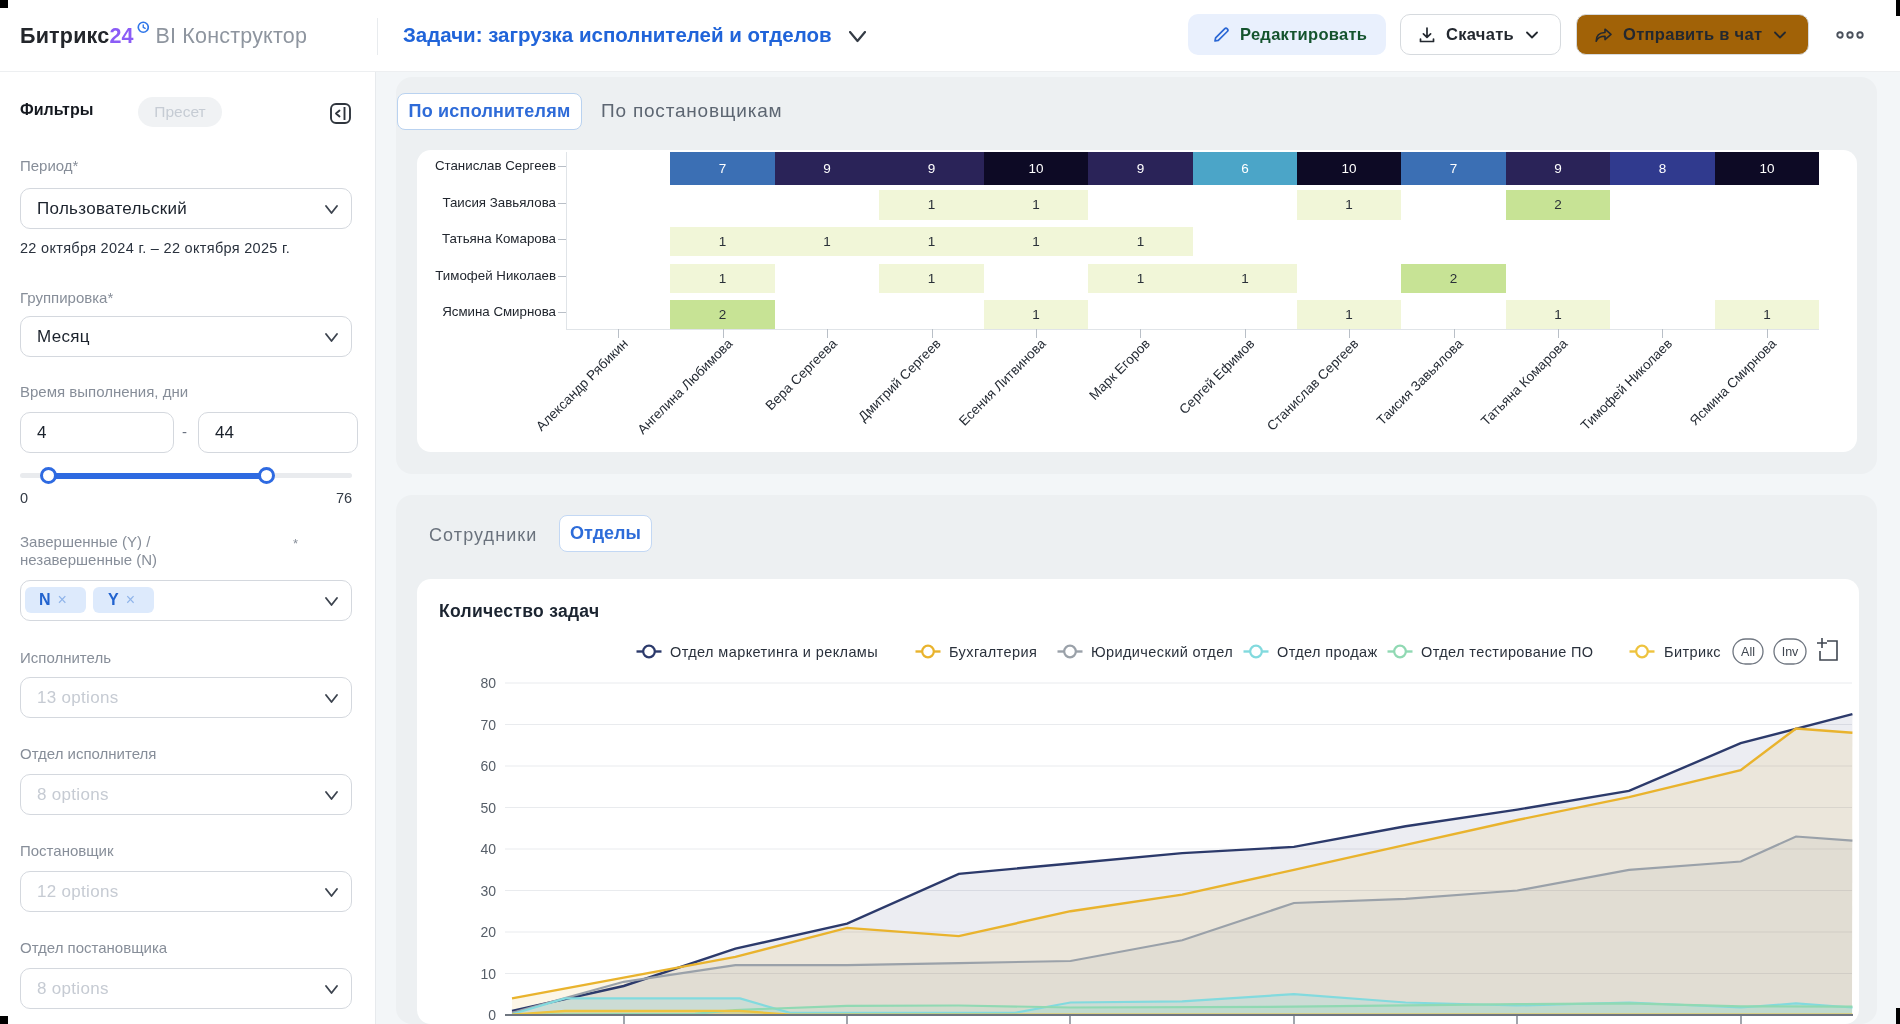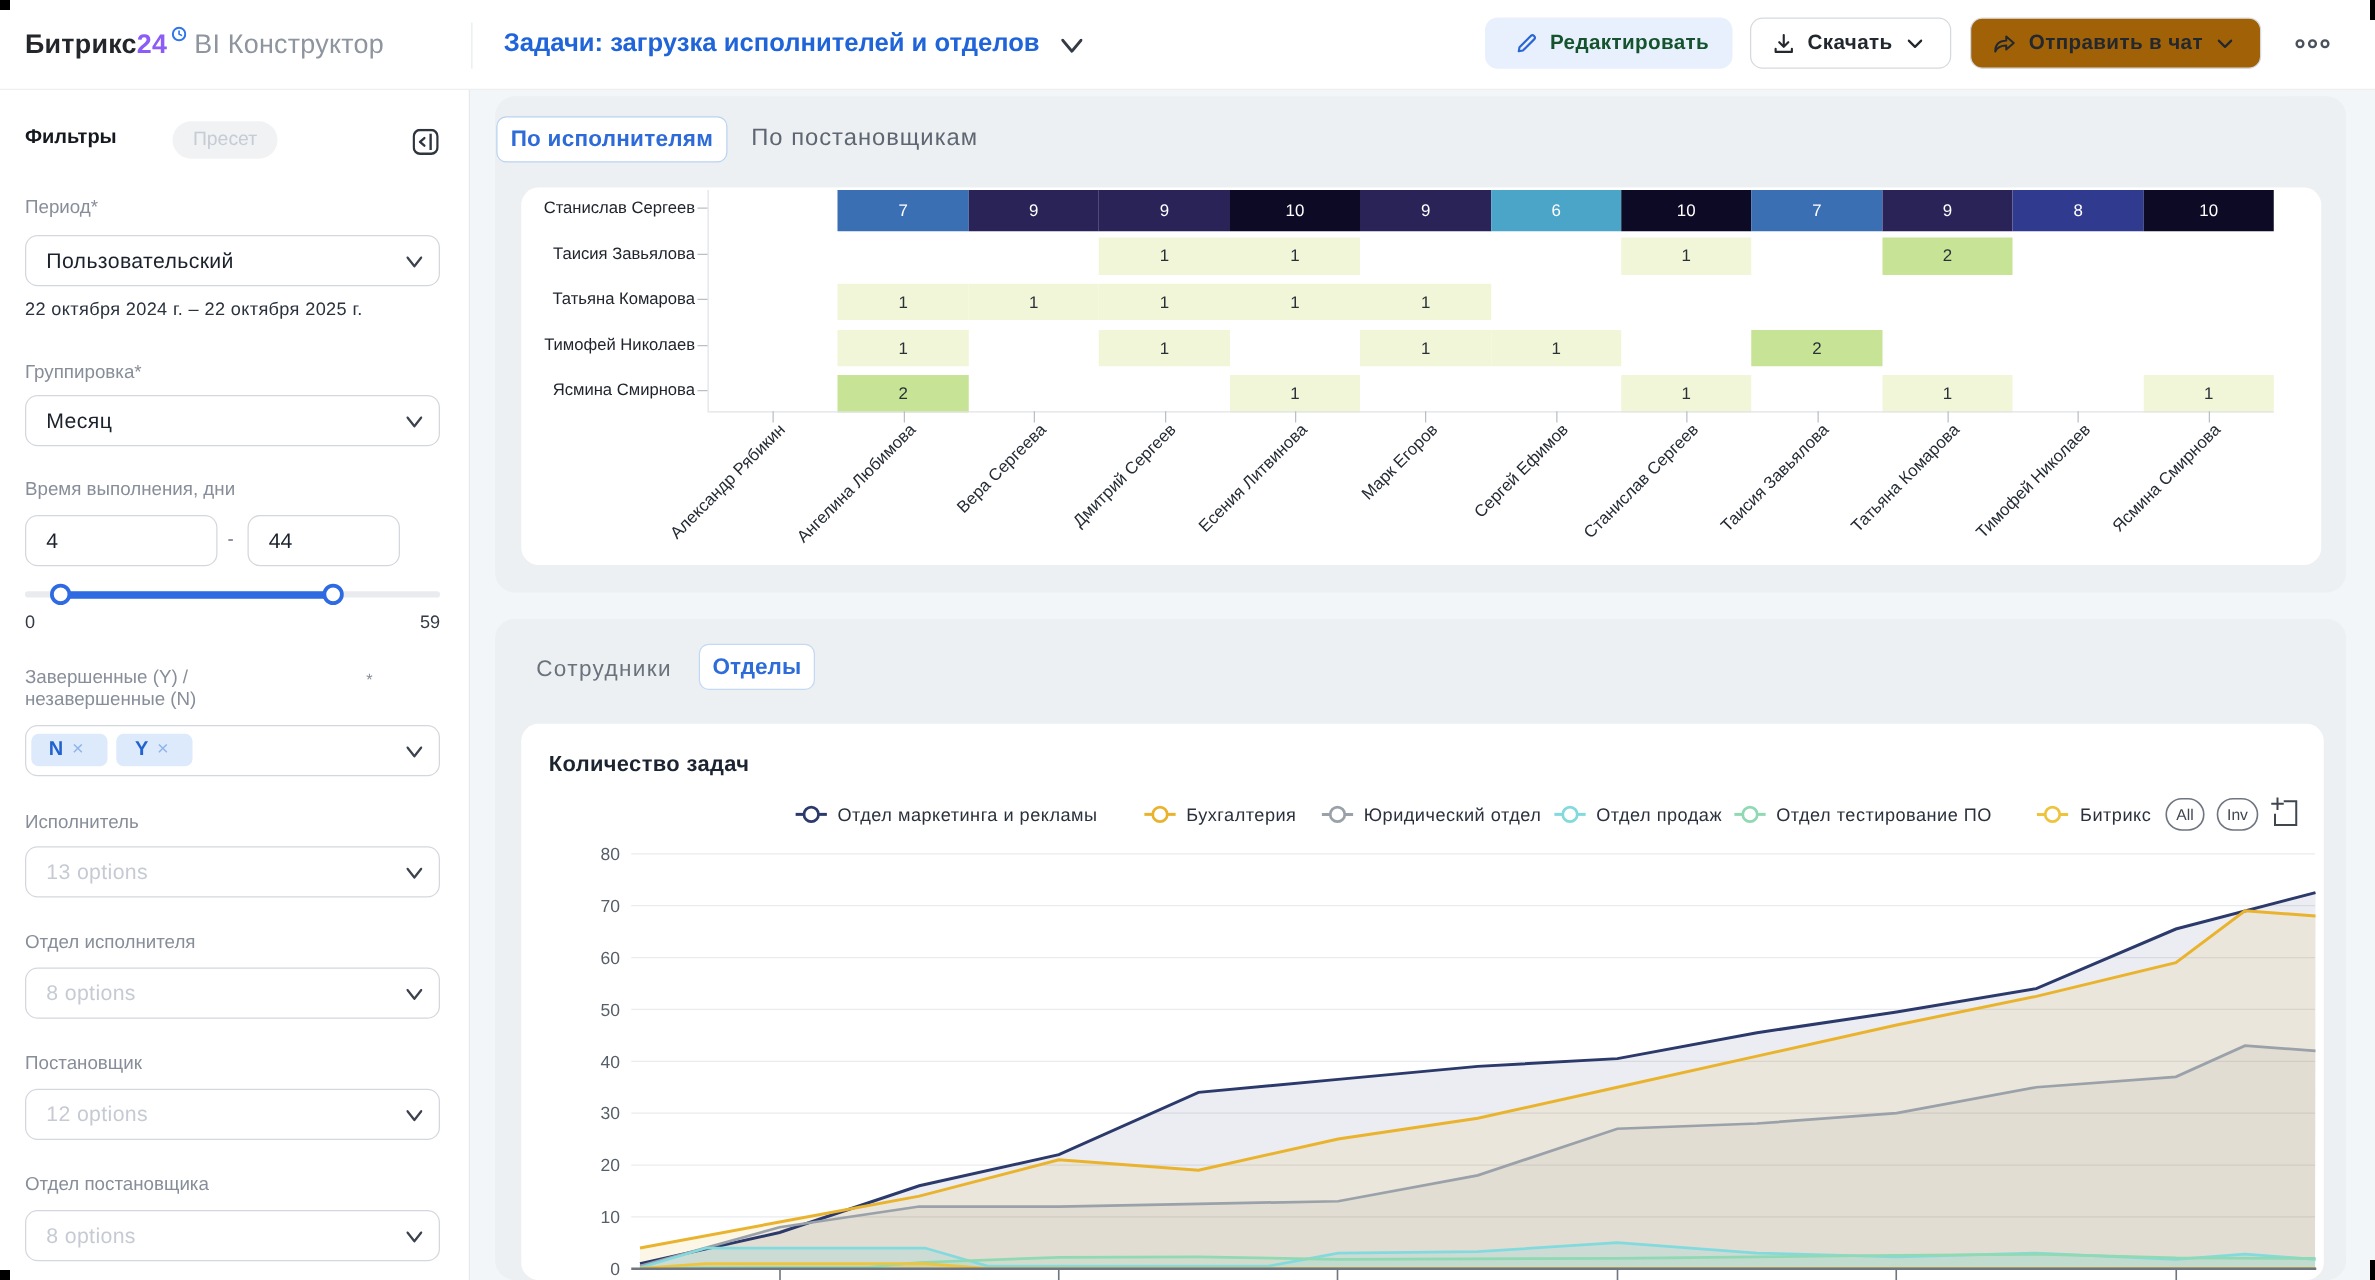--- a/index.html
+++ b/index.html
@@ -93,28 +93,28 @@
     <path d="M1 1 L6.5 8 L12 1" fill="none" stroke="#3c434e" stroke-width="1.8" stroke-linecap="round" stroke-linejoin="round"></path>
   </svg>
 <div class="abs" style="left:20px;top:240px;font-size:14.5px;color:#2a323e;letter-spacing:0.3px">22 октября 2024 г. – 22 октября 2025 г.</div>
 <div class="abs slabel" style="top:289px">Группировка*</div>
 <div class="abs sselect" style="top:316px">Месяц</div>
 <svg class="abs" style="left:325px;top:333px" width="13" height="10" viewBox="0 0 13 10">
     <path d="M1 1 L6.5 8 L12 1" fill="none" stroke="#3c434e" stroke-width="1.8" stroke-linecap="round" stroke-linejoin="round"></path>
   </svg>
 <div class="abs slabel" style="top:383px">Время выполнения, дни</div>
 <div class="abs" style="left:20px;top:412px;width:154px;height:41px;border:1px solid #d4d8de;border-radius:10px;font-size:17px;color:#1b222c;line-height:39px;padding-left:16px;">4</div>
-<div class="abs" style="left:198px;top:412px;width:122px;height:41px;border:1px solid #d4d8de;border-radius:10px;font-size:17px;color:#1b222c;line-height:39px;padding-left:16px;">44</div>
+<div class="abs" style="left:198px;top:412px;width:160px;height:41px;border:1px solid #d4d8de;border-radius:10px;font-size:17px;color:#1b222c;line-height:39px;padding-left:16px;">44</div>
 <div class="abs" style="left:182px;top:423px;font-size:15px;color:#6a7280">-</div>
 <div id="slid-track" class="abs"></div>
 <div id="slid-fill" class="abs"></div>
 <div class="knob abs" style="left:40px"></div>
 <div class="knob abs" style="left:258px"></div>
 <div class="abs" style="left:20px;top:490px;font-size:14.5px;color:#333a45">0</div>
-<div class="abs" style="left:336px;top:490px;font-size:14.5px;color:#333a45">59</div>
+<div class="abs" style="left:336px;top:490px;font-size:14.5px;color:#333a45">76</div>
 <div class="abs slabel" style="top:533px">Завершенные (Y) /</div>
 <div class="abs slabel" style="top:551px">незавершенные (N)</div>
 <div class="abs" style="left:293px;top:536px;font-size:13px;color:#878e99">*</div>
 <div class="abs sselect" style="top:580px"></div>
 <svg class="abs" style="left:325px;top:597px" width="13" height="10" viewBox="0 0 13 10">
     <path d="M1 1 L6.5 8 L12 1" fill="none" stroke="#3c434e" stroke-width="1.8" stroke-linecap="round" stroke-linejoin="round"></path>
   </svg>
 <div class="tag abs" style="left:25px;width:61px;padding-left:14px;">N<span class="tagx">×</span></div>
 <div class="tag abs" style="left:93px;width:61px;padding-left:15px;">Y<span class="tagx">×</span></div>
 <div class="abs slabel" style="top:649px">Исполнитель</div>

